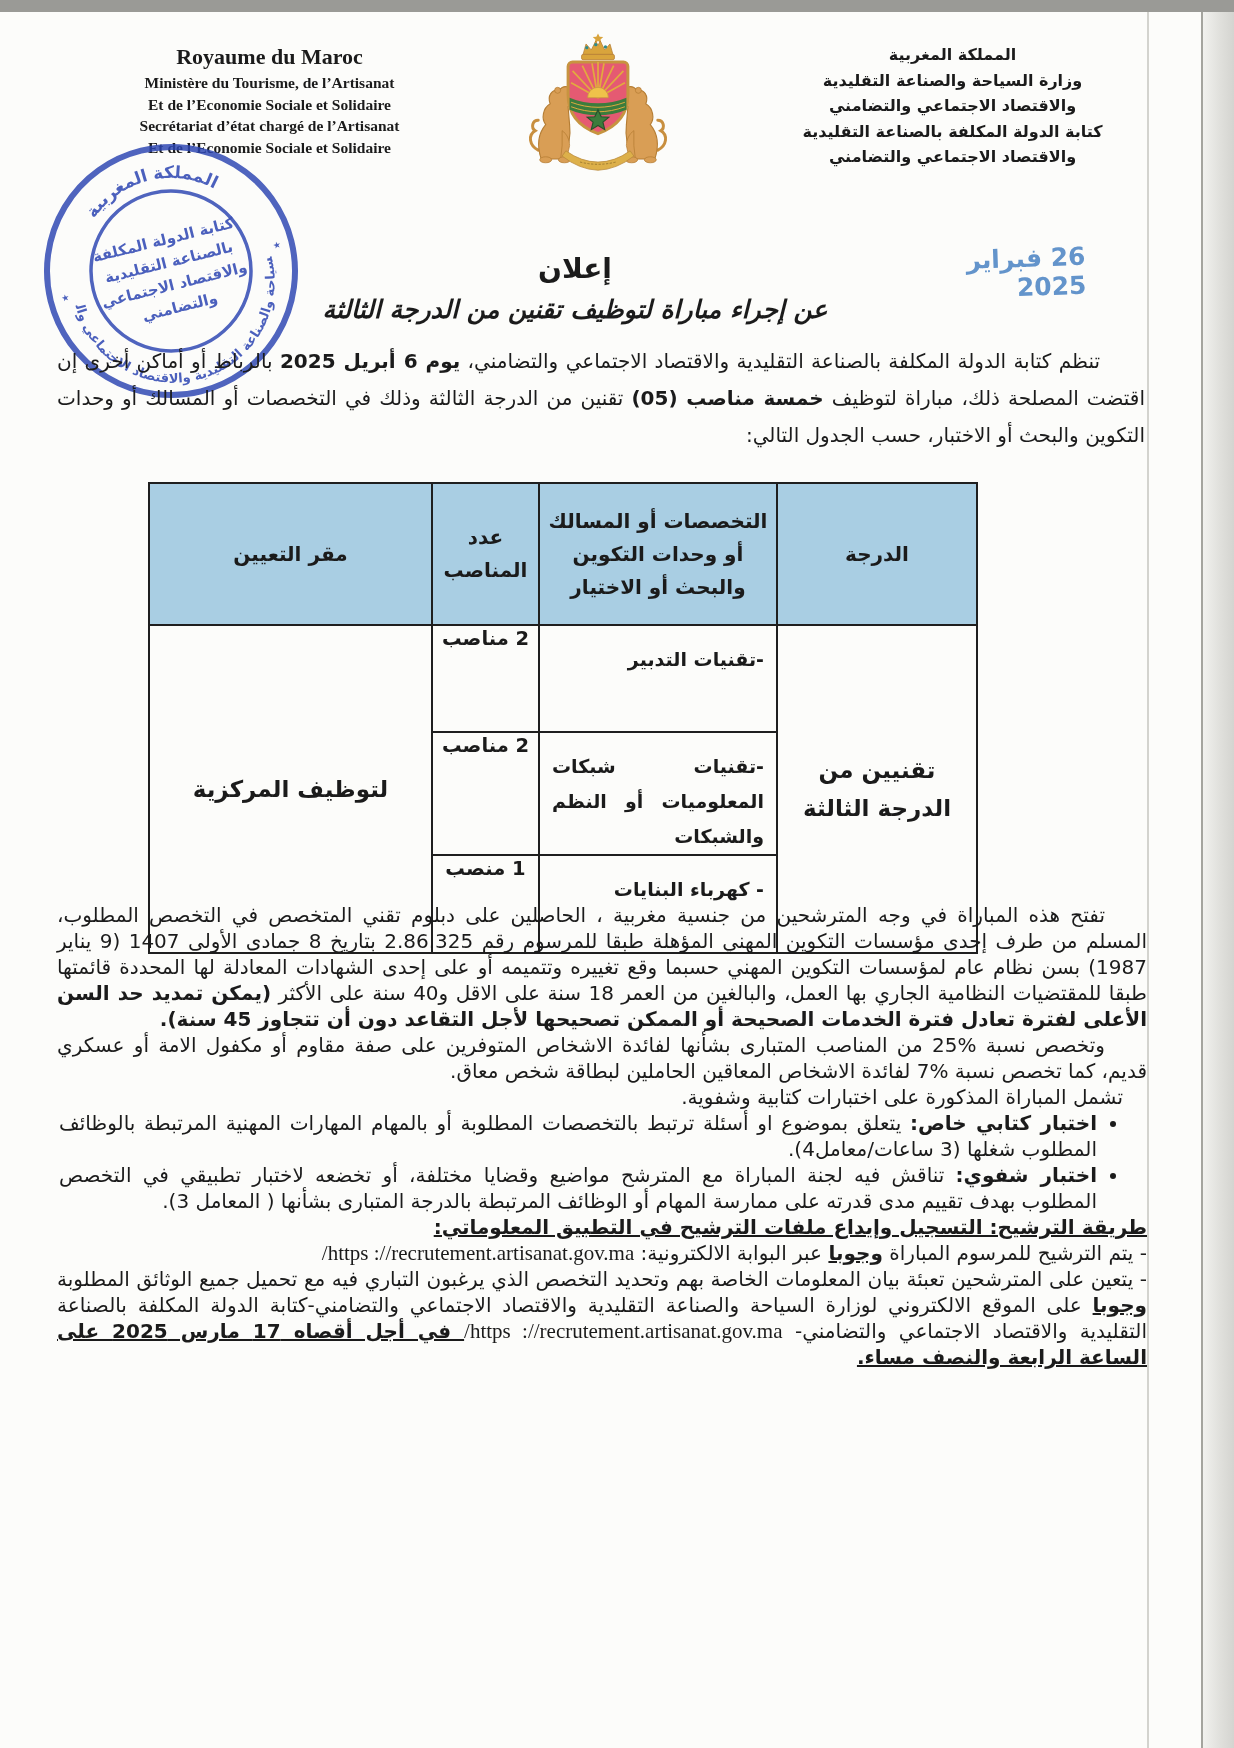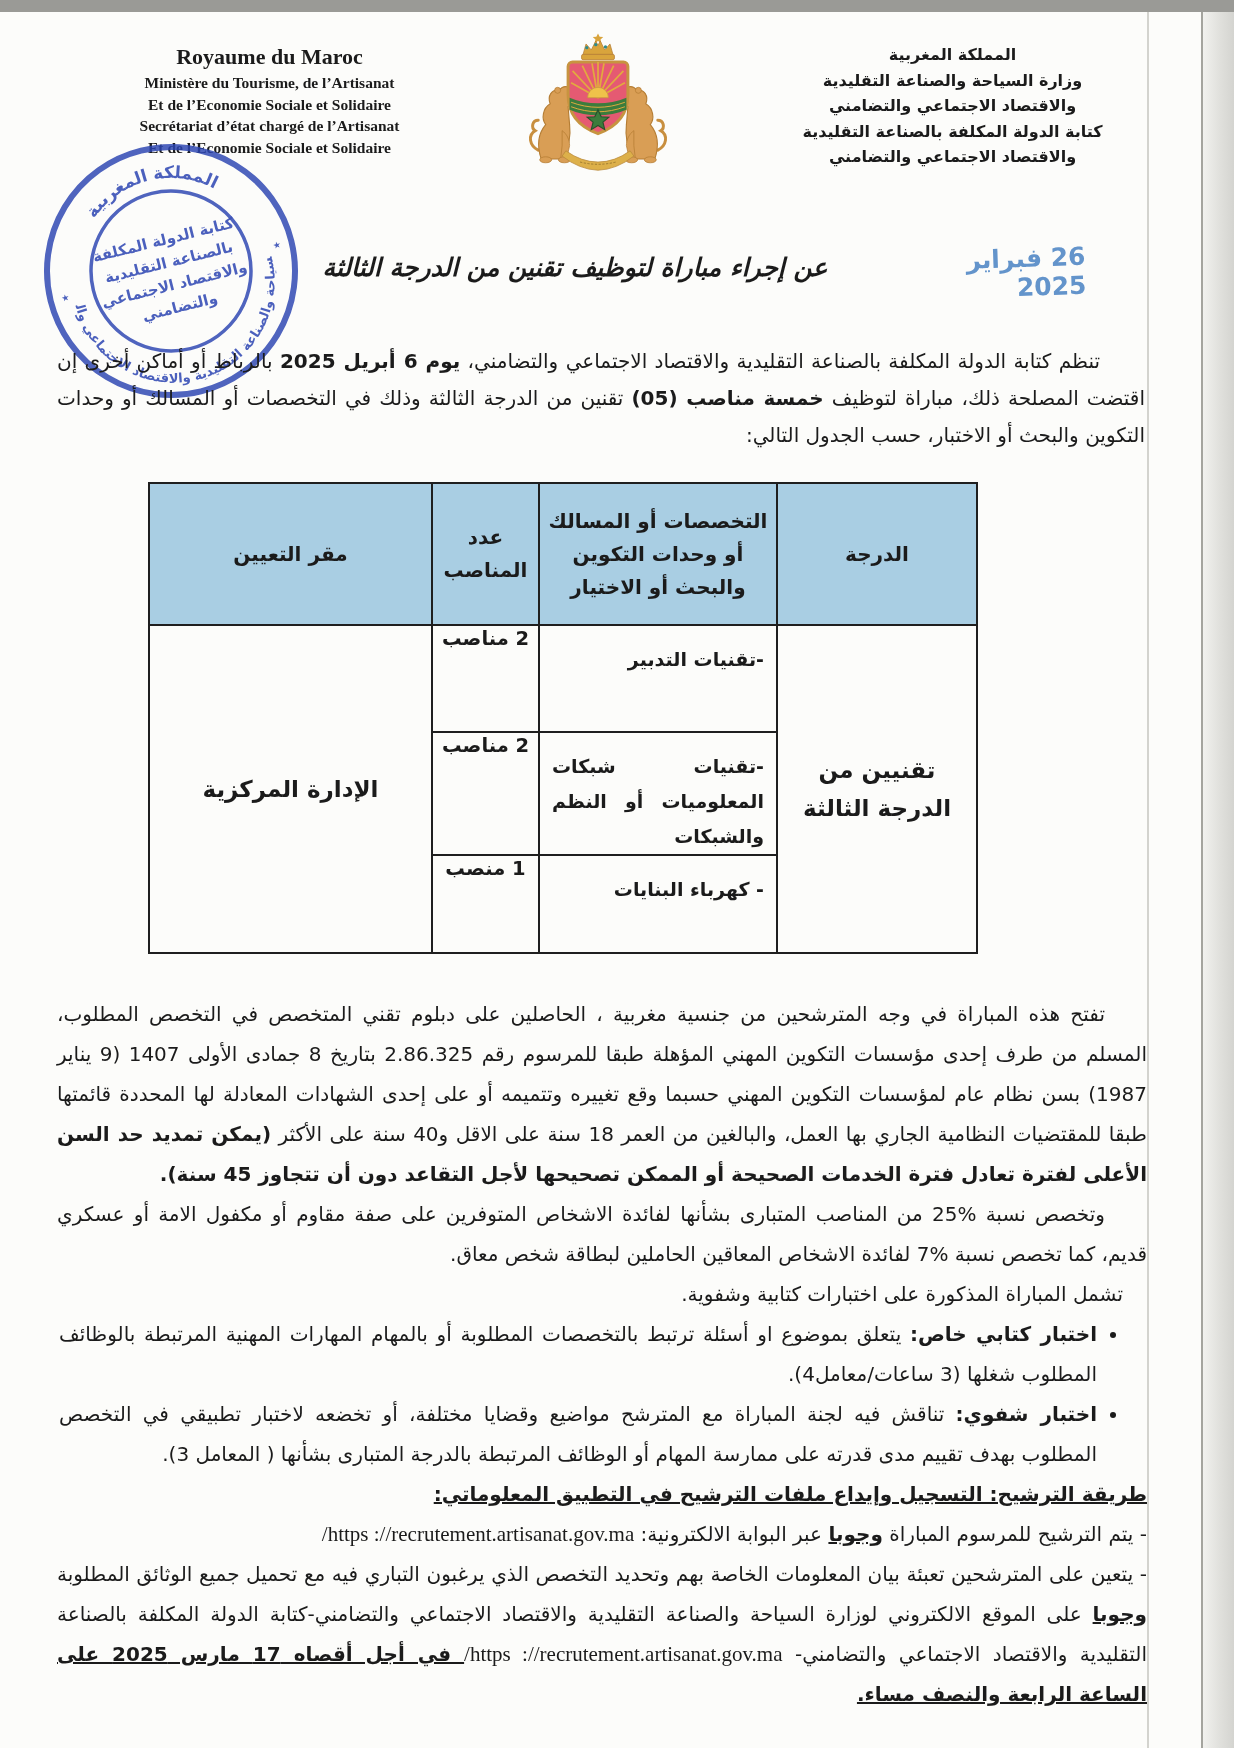--- a/index.html
+++ b/index.html
@@ -45,22 +45,22 @@
                     border-collapse:collapse; direction:rtl; table-layout:fixed; }
   table.positions th, table.positions td { border:2px solid #1f1f1f; font-weight:bold; }
   table.positions thead th { background:#a9cee3; font-size:20px; line-height:33px;
                              vertical-align:middle; padding:10px 6px; height:120px; }
   .grade-cell, .loc-cell { text-align:center; vertical-align:middle; font-size:23px; line-height:38px; padding:0 14px; }
   td.spec  { font-size:19px; line-height:35px; text-align:justify; vertical-align:top; padding:16px 12px 0 12px; }
   td.posts { font-size:19.5px; text-align:center; vertical-align:top; }
   tr.r1 { height:107px; } tr.r2 { height:95px; } tr.r3 { height:98px; }
 
   
-  .body-text { position:absolute; left:57px; top:982px; width:1090px; direction:rtl;
-               text-align:justify; font-size:20px; line-height:40px; }
+  .body-text { position:absolute; left:57px; top:890px; width:1090px; direction:rtl;
+               text-align:justify; font-size:20px; line-height:26px; }
   .body-text p { margin:0; }
   .indent-lg { text-indent:42px; }
   .indent-sm { text-indent:24px; }
   .b  { font-weight:bold; }
   .bu { font-weight:bold; text-decoration:underline; }
   ul.exams { margin:0; padding:0 50px 0 0; list-style:disc outside; }
   ul.exams li { padding-left:2px; }
   .latin { font-family:"Liberation Serif", serif; font-size:21px; }
 </style>
 </head>
@@ -168,20 +168,21 @@
         <text x="135" y="177">والتضامني</text>
         <text x="26" y="140" font-size="15">٭</text>
         <text x="244" y="140" font-size="15">٭</text>
       </g>
     </svg>
   </div>
 
   <div class="date-stamp">26 فبراير 2025</div>
 
   <div class="title-wrap">
+    <div class="title-main">إعلان</div>
     <div class="title-sub">عن إجراء مباراة لتوظيف تقنين من الدرجة الثالثة</div>
   </div>
 
   <div class="intro"><span>تنظم كتابة الدولة المكلفة بالصناعة التقليدية والاقتصاد الاجتماعي والتضامني، </span><span class="b">يوم 6 أبريل 2025</span><span> بالرباط أو أماكن أخرى إن اقتضت المصلحة ذلك، مباراة لتوظيف </span><span class="b">خمسة مناصب (05)</span><span> تقنين من الدرجة الثالثة وذلك في التخصصات أو المسالك أو وحدات التكوين والبحث أو الاختبار، حسب الجدول التالي:</span></div>
 
   <table class="positions">
     <colgroup>
         <col style="width:200px">
         <col style="width:238px">
         <col style="width:107px">
@@ -193,21 +194,21 @@
         <th>التخصصات أو المسالك أو وحدات التكوين والبحث أو الاختيار</th>
         <th>عدد المناصب</th>
         <th>مقر التعيين</th>
       </tr>
     </thead>
     <tbody>
       <tr class="r1">
         <td class="grade-cell" rowspan="3">تقنيين من الدرجة الثالثة</td>
         <td class="spec">-تقنيات التدبير</td>
         <td class="posts">2 مناصب</td>
-        <td class="loc-cell" rowspan="3">الإدارة المركزية</td>
+        <td class="loc-cell" rowspan="3">لتوظيف المركزية</td>
       </tr>
       <tr class="r2">
         <td class="spec">-تقنيات شبكات المعلوميات أو النظم والشبكات</td>
         <td class="posts">2 مناصب</td>
       </tr>
       <tr class="r3">
         <td class="spec">- كهرباء البنايات</td>
         <td class="posts">1 منصب</td>
       </tr>
     </tbody>

